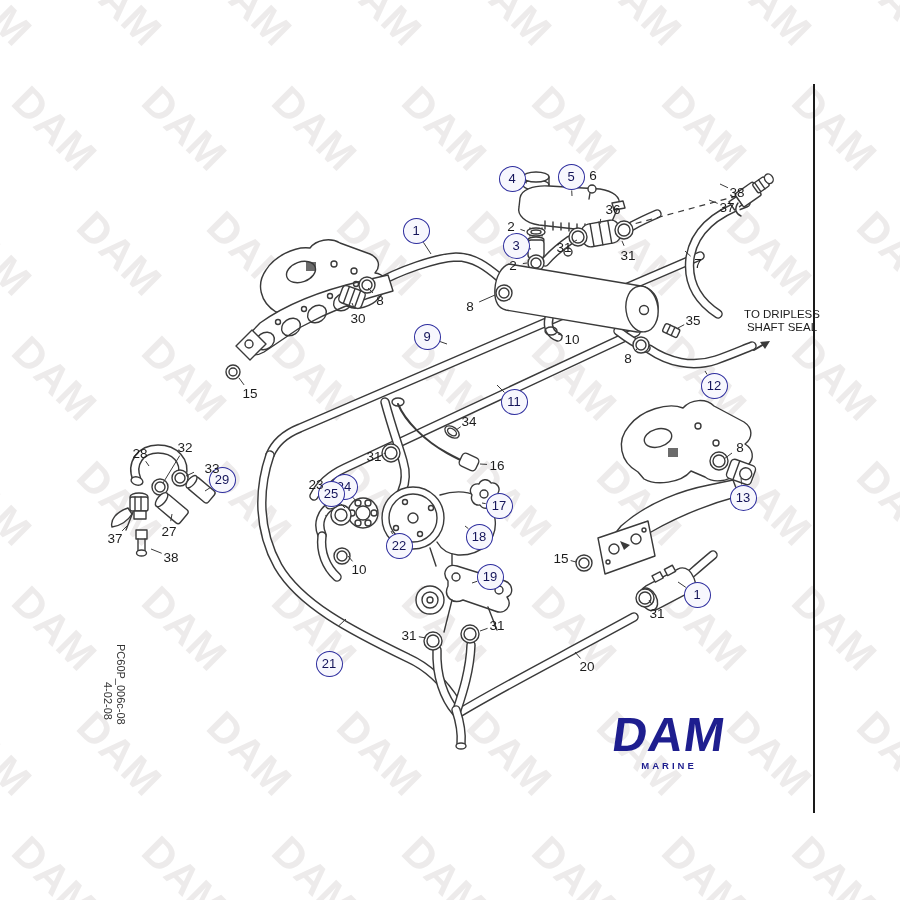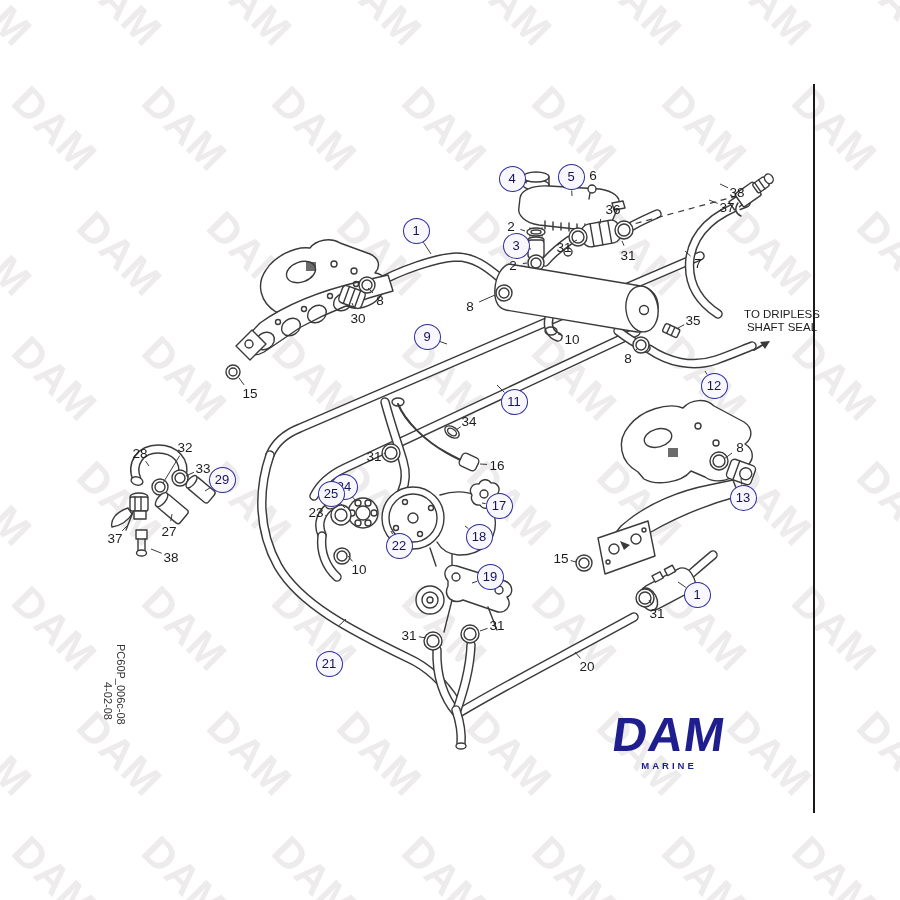--- a/index.html
+++ b/index.html
@@ -466,25 +466,25 @@
       <div class="plabel" style="left: 380px; top: 300px;">8</div>
       <div class="plabel" style="left: 358px; top: 318px;">30</div>
       <div class="plabel" style="left: 250px; top: 393px;">15</div>
       <div class="plabel" style="left: 470px; top: 306px;">8</div>
       <div class="plabel" style="left: 572px; top: 339px;">10</div>
       <div class="plabel" style="left: 628px; top: 358px;">8</div>
       <div class="plabel" style="left: 693px; top: 320px;">35</div>
       <div class="plabel" style="left: 469px; top: 421px;">34</div>
       <div class="plabel" style="left: 497px; top: 465px;">16</div>
       <div class="plabel" style="left: 374px; top: 456px;">31</div>
-      <div class="plabel" style="left: 316px; top: 512px; text-align: right;">23</div>
+      <div class="plabel" style="left: 316px; top: 484px; text-align: right;">23</div>
       <div class="plabel" style="left: 359px; top: 569px;">10</div>
       <div class="plabel" style="left: 140px; top: 453px;">28</div>
       <div class="plabel" style="left: 185px; top: 447px;">32</div>
-      <div class="plabel" style="left: 203px; top: 468px;">33</div>
+      <div class="plabel" style="left: 212px; top: 468px;">33</div>
       <div class="plabel" style="left: 169px; top: 531px;">27</div>
       <div class="plabel" style="left: 115px; top: 538px;">37</div>
       <div class="plabel" style="left: 171px; top: 557px;">38</div>
       <div class="plabel" style="left: 740px; top: 447px;">8</div>
       <div class="plabel" style="left: 561px; top: 558px;">15</div>
       <div class="plabel" style="left: 657px; top: 613px;">31</div>
       <div class="plabel" style="left: 409px; top: 635px;">31</div>
       <div class="plabel" style="left: 497px; top: 625px;">31</div>
       <div class="plabel" style="left: 587px; top: 666px;">20</div>
     </div>

